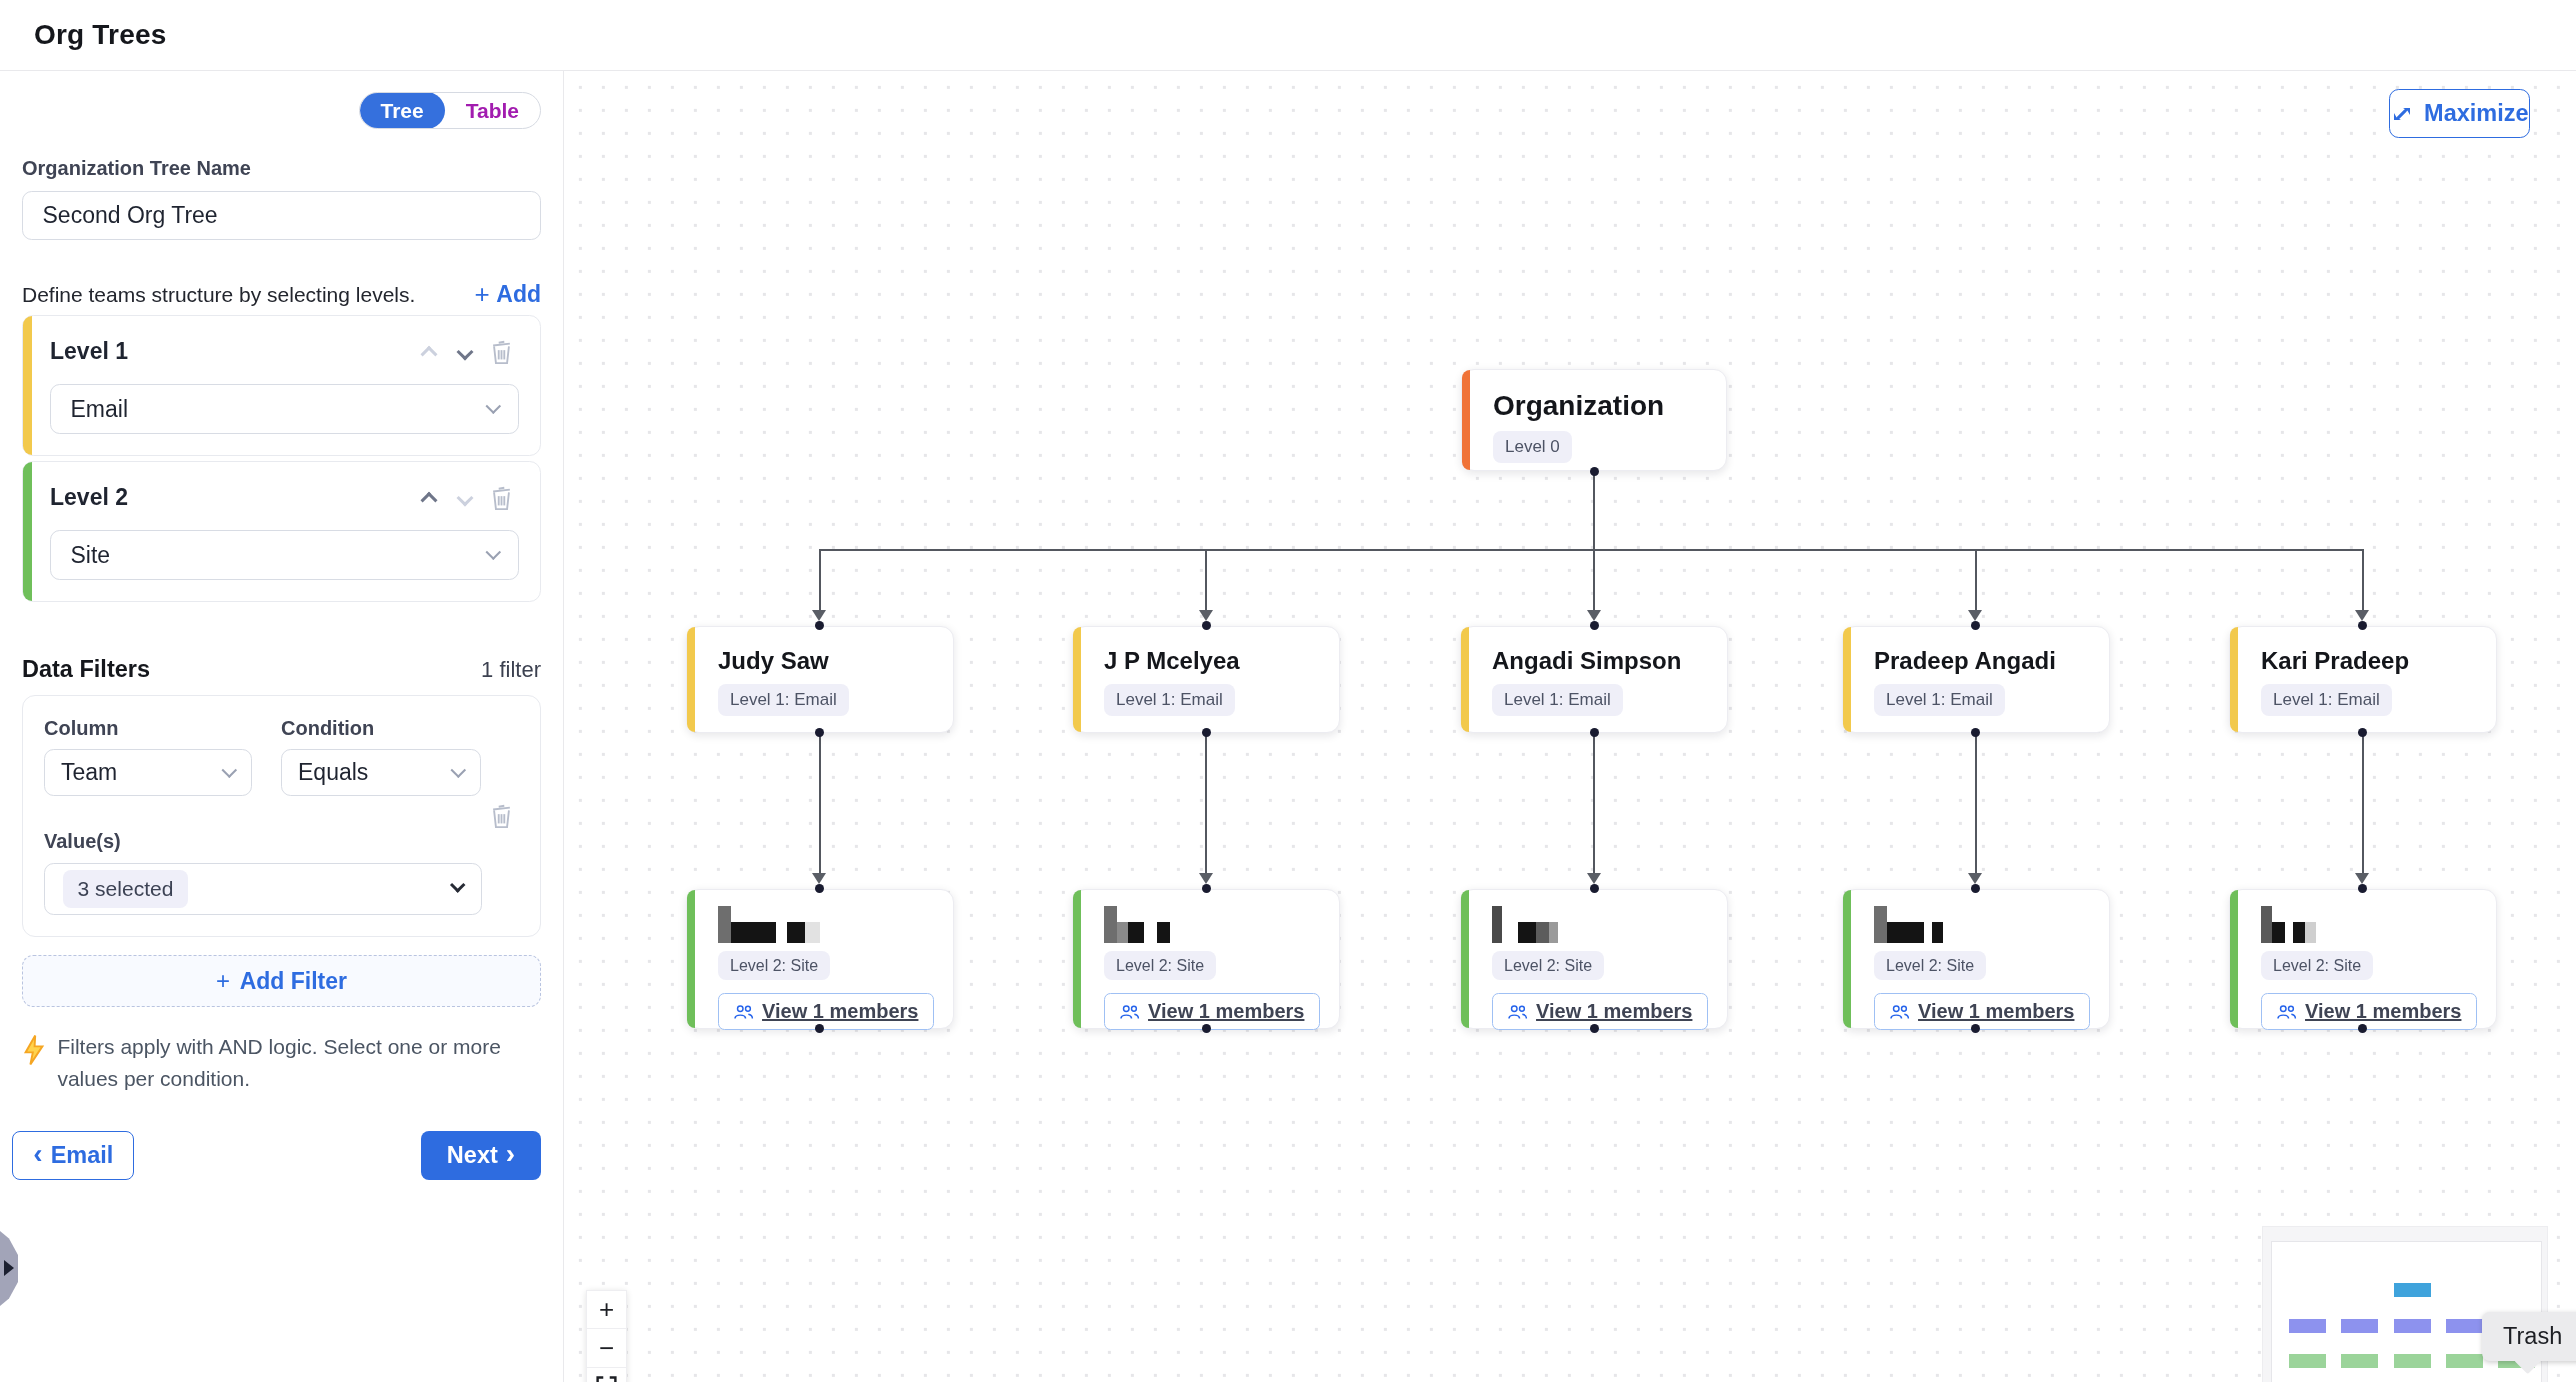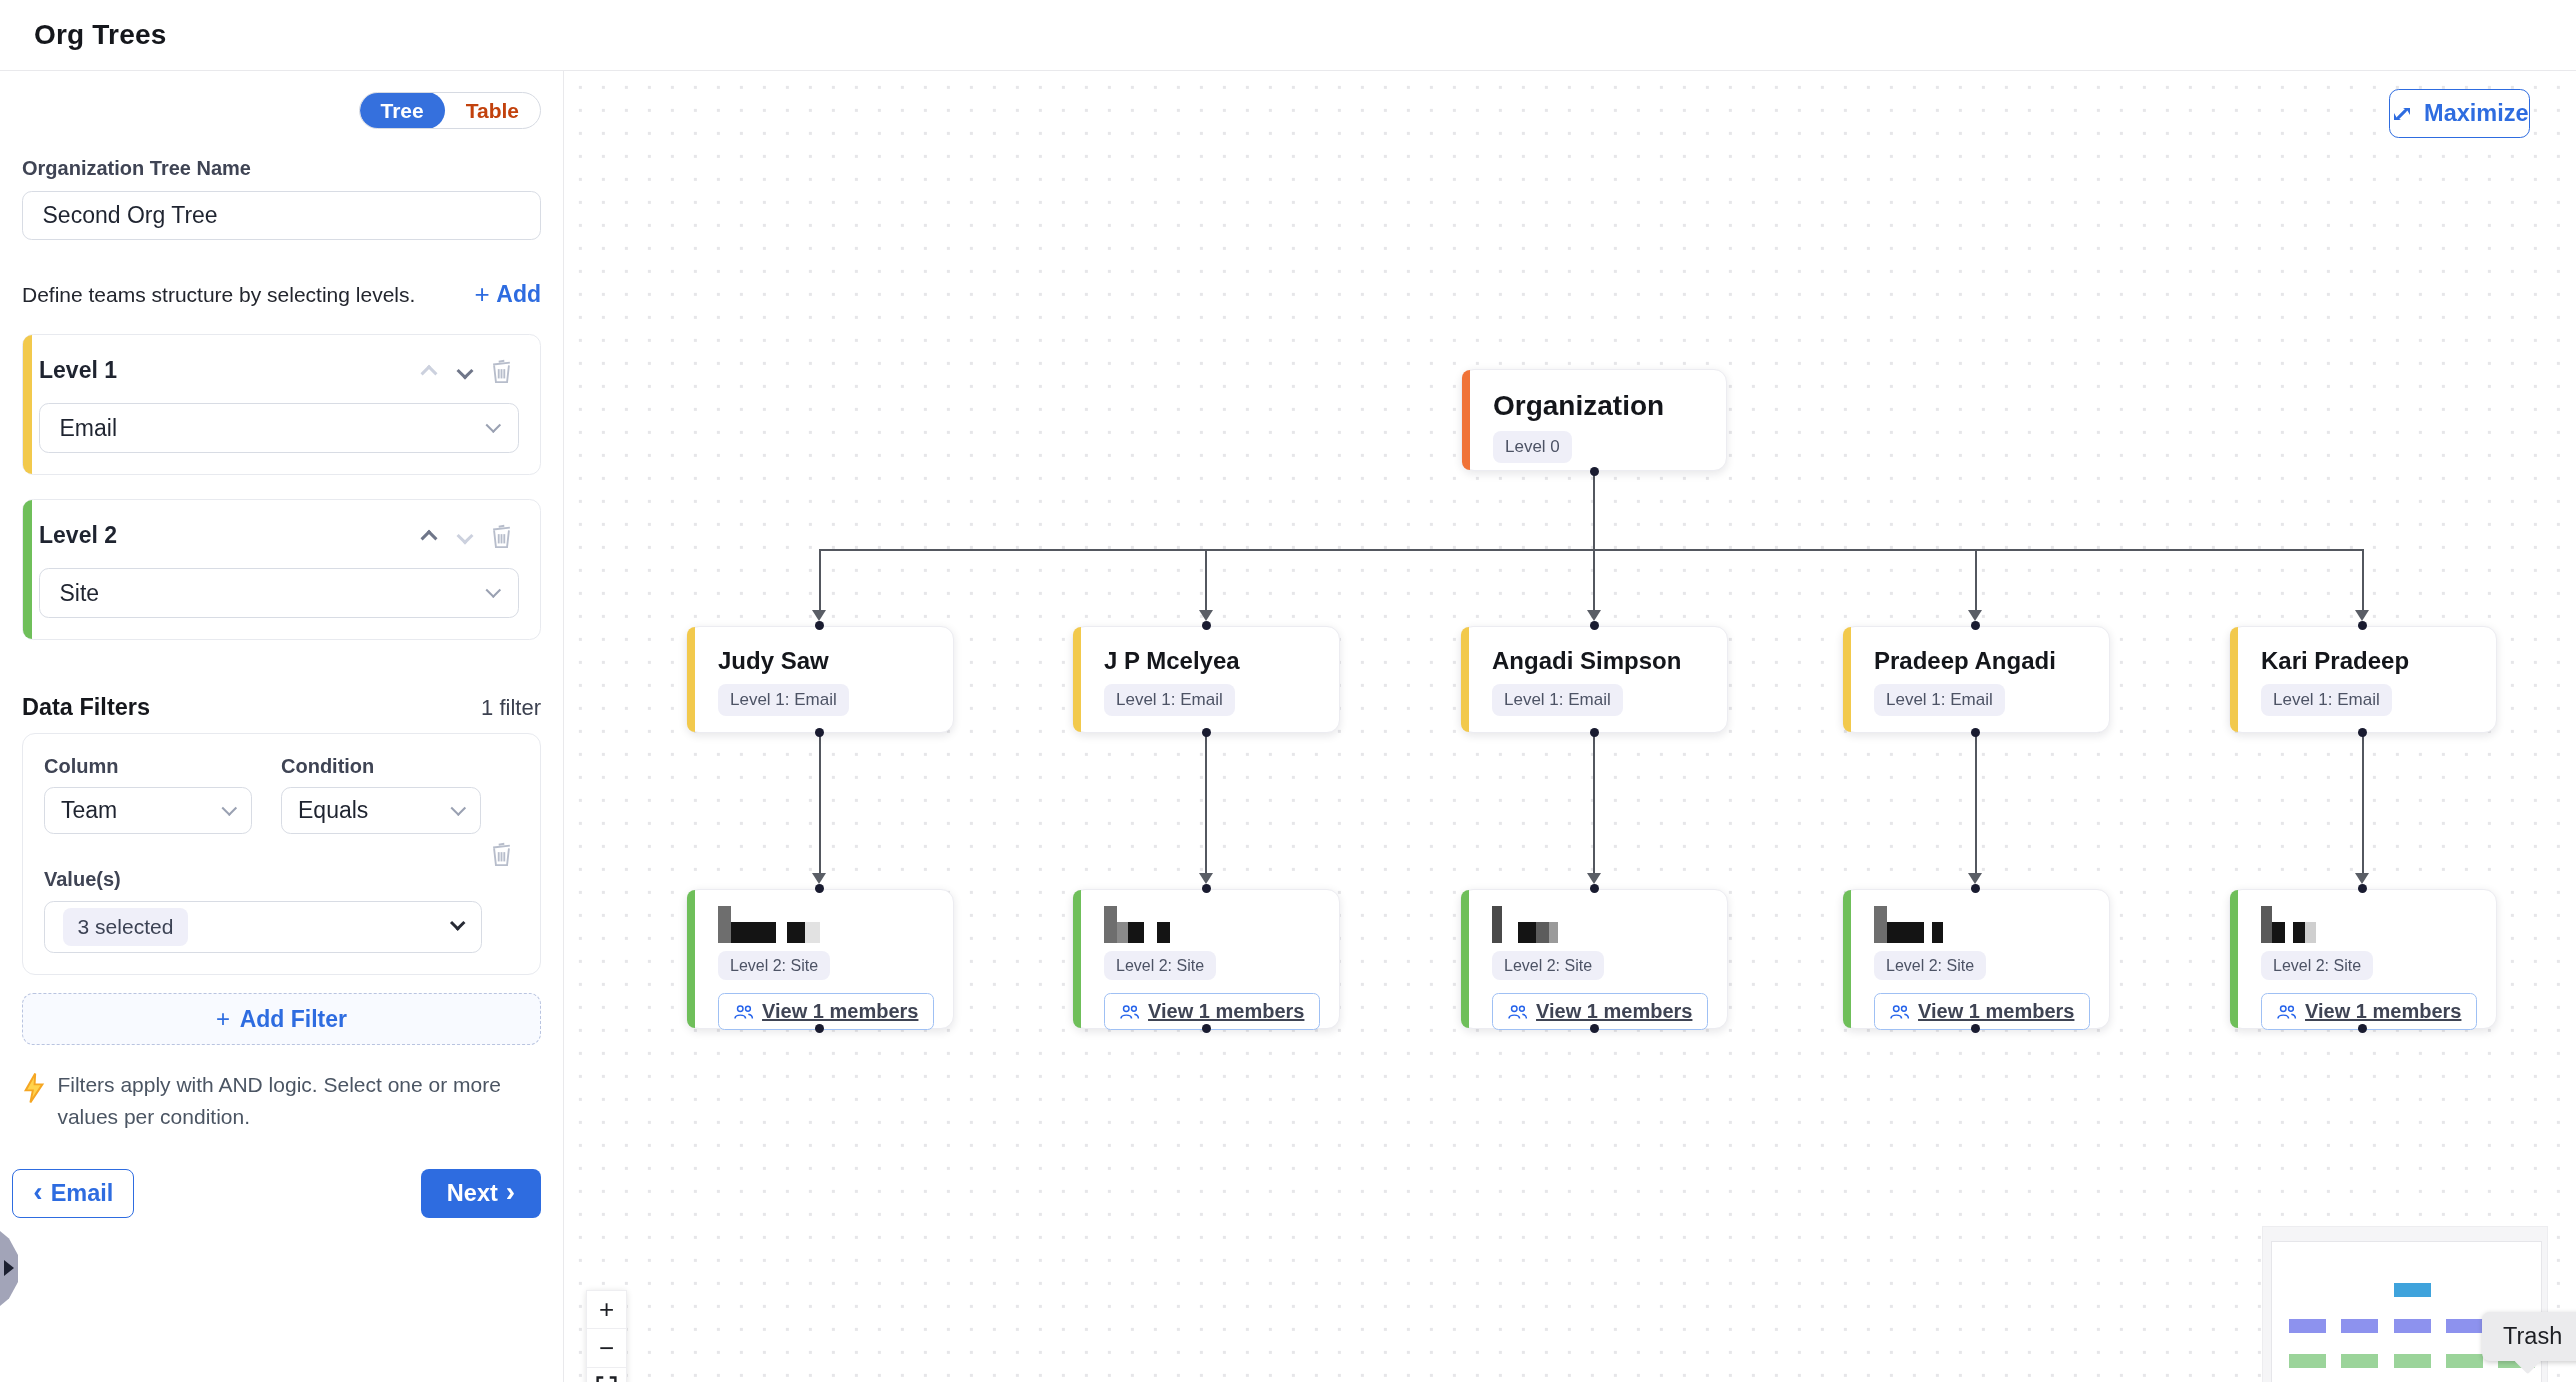--- a/index.html
+++ b/index.html
@@ -72,34 +72,34 @@
       transform:rotate(45deg); border-radius:2.4px; }
 
   
   #sidebar { position:absolute; left:0; top:71px; width:564px; bottom:0; background:#fff;
              border-right:0.8px solid #e9e9ec; z-index:20; padding:21px 22px 0 22px; }
 
   .toggle-row { display:flex; justify-content:flex-end; }
   .seg { display:flex; align-items:center; background:#fff; border:0.8px solid #d6dae2; border-radius:21px;
          height:37px; overflow:hidden; }
   .seg .opt { padding:0 21px; height:37px; display:flex; align-items:center; font-size:21px; font-weight:700;
-              color:#c2410c; cursor:pointer; }
+              color:#a21caf; cursor:pointer; }
   .seg .opt.sel { background:#3570dd; color:#fff; border-radius:21px; }
 
   .h1 { margin-top:18px; font-size:24px; font-weight:700; color:#15171c; }
   .lbl { font-size:20px; font-weight:600; color:#3f4454; }
   .input { margin-top:11.4px; width:100%; height:49px; border:0.8px solid #d8dce4; border-radius:9.7px;
            font-size:23px; color:#1f2430; padding:0 19.5px; display:flex; align-items:center; background:#fff; }
 
   .hint-row { margin-top:39px; display:flex; align-items:center; justify-content:space-between; }
   .hint { font-size:21px; color:#23262e; }
   .add-link { color:#2e6ce0; font-size:23px; font-weight:700; display:flex; gap:6.5px; align-items:center; cursor:pointer; }
 
-  .level-card { position:relative; margin-top:24px; border:0.8px solid #e8eaef; border-radius:11.4px;
-                background:#fff; padding:21px 21px 21px 16px; }
+  .level-card { position:relative; margin-top:5px; border:0.8px solid #e8eaef; border-radius:11.4px;
+                background:#fff; padding:21px 21px 21px 27px; }
   .level-card .colorbar { position:absolute; left:0; top:0; bottom:0; width:9px; border-radius:11.4px 0 0 11.4px; }
   .lvl-head { display:flex; align-items:center; }
   .lvl-name { font-size:23px; font-weight:600; color:#1f2430; flex:1; }
   .icon-btn { width:36px; height:29px; display:flex; align-items:center; justify-content:center; cursor:pointer; }
   .chev { width:12px; height:12px; border-right:3.2px solid #6f7689; border-bottom:3.2px solid #6f7689; }
   .chev.up { transform:rotate(-135deg) translate(-1.6px,-1.6px); }
   .chev.down { transform:rotate(45deg); }
   .chev.off { border-color:#ccd1de; }
   .select { margin-top:18px; height:50px; border:0.8px solid #d8dce4; border-radius:9.7px; background:#fff;
             display:flex; align-items:center; padding:0 19.5px; font-size:23px; color:#1f2430; cursor:pointer; }

